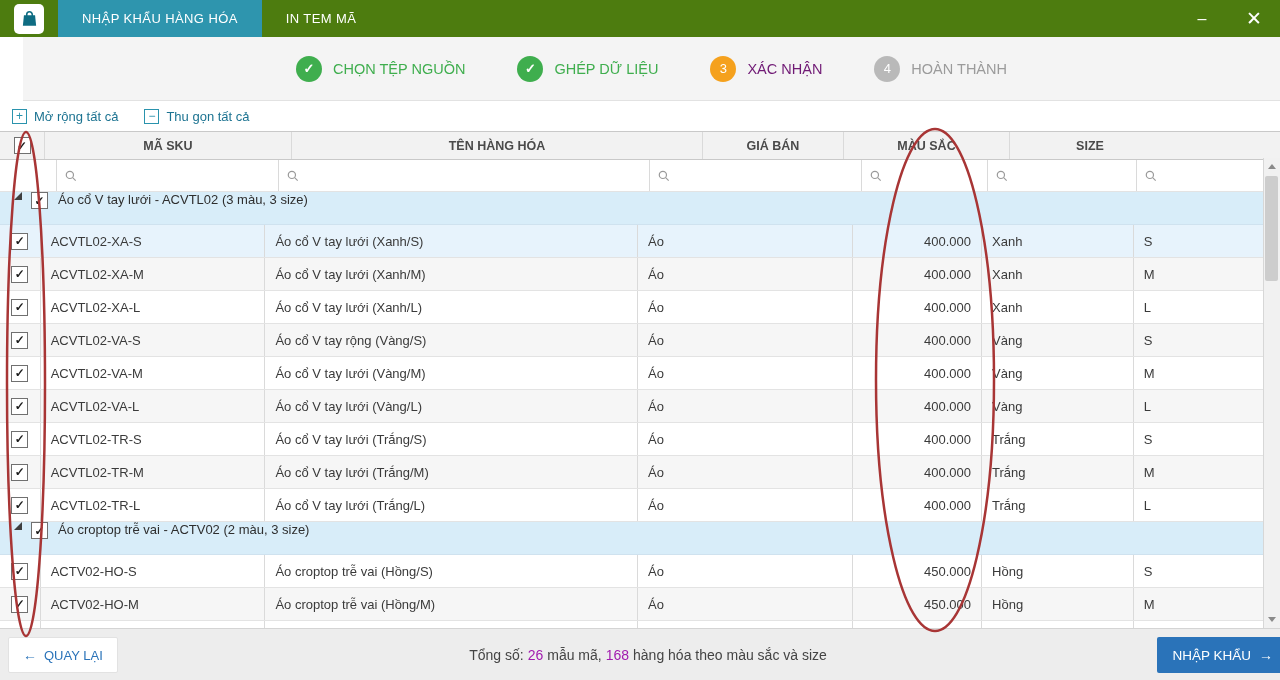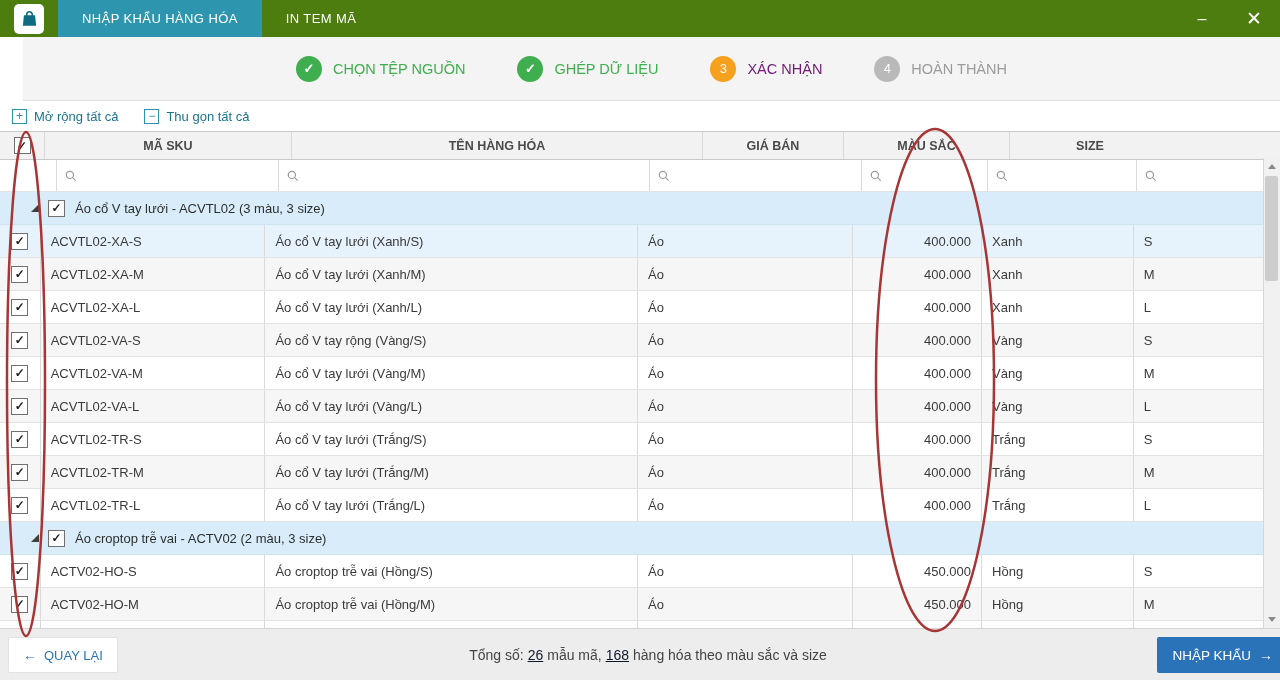--- a/index.html
+++ b/index.html
@@ -47,39 +47,39 @@
   .c-color{width:145px;}
   .c-size{width:140px;border-right:none;}
   .header-row{height:27px;background:#f2f2f2;border-bottom:1px solid #c9c9c9;}
   .header-row .cell{justify-content:center;font-size:12.5px;font-weight:bold;color:#4a4a4a;}
   .filter-row{height:31px;}
   .filter-row .cell{gap:6px;padding:0 8px;}
   .filter-row input{border:none;outline:none;background:transparent;flex:1;min-width:0;height:100%;font:inherit;}
   .mag{flex:none;}
   .cb{width:15px;height:15px;min-width:15px;background:#fff;border:1px solid #707070;display:flex;align-items:center;justify-content:center;font-size:12px;color:#1c1c1c;font-weight:bold;line-height:1;cursor:pointer;}
   .cb::after{content:"✓";}
-  .group-row{background:#d8edf9;padding-left:31px;align-items:center;border-bottom:1px solid #cfe2ef;}
+  .group-row{background:#d8edf9;padding-left:14px;align-items:flex-start;border-bottom:1px solid #cfe2ef;}
   .expander{width:0;height:0;border-bottom:8px solid #3f3f3f;border-left:8px solid transparent;margin-right:9px;flex:none;cursor:pointer;}
   .group-row .cb{margin-right:10px;}
   .group-label{font-size:13px;color:#2e2e2e;}
   .data-row.alt{background:#f6f6f6;}
   .data-row.hl{background:#e7f3fc;}
 
   
   .scrollbar{position:absolute;right:0;top:158px;width:16px;height:470px;background:#f1f1f1;border-left:1px solid #d7d7d7;z-index:5;}
   .sb-btn{height:17px;display:flex;align-items:center;justify-content:center;cursor:pointer;}
   .sb-btn.down{position:absolute;bottom:0;left:0;right:0;}
   .tri-up{width:0;height:0;border-left:4px solid transparent;border-right:4px solid transparent;border-bottom:5px solid #8a8a8a;}
   .tri-down{width:0;height:0;border-left:4px solid transparent;border-right:4px solid transparent;border-top:5px solid #8a8a8a;}
   .sb-thumb{position:absolute;left:1px;top:18px;width:13px;height:105px;background:#cdcdcd;border-radius:2px;cursor:pointer;}
 
   
   .footer{position:absolute;left:0;top:628px;width:1280px;height:52px;background:#ededed;border-top:1px solid #d4d4d4;display:flex;align-items:center;padding:0 8px;z-index:6;}
   .summary{position:absolute;left:0;right:0;display:flex;justify-content:center;gap:4px;font-size:14px;color:#444;pointer-events:none;}
-  .summary .num{color:#0f172a;text-decoration:underline;}
+  .summary .num{color:#a21caf;}
   .btn-back{position:relative;z-index:2;height:34px;display:flex;align-items:center;gap:7px;background:#fff;border:1px solid #e2e2e2;border-radius:2px;padding:0 14px;color:#2a73b9;font-size:13px;cursor:pointer;}
   .btn-import{position:relative;z-index:2;margin-left:auto;height:36px;display:flex;align-items:center;gap:8px;background:#2a73b9;border-radius:2px;padding:0 15px;color:#fff;font-size:13.5px;cursor:pointer;}
   .arr-left::after{content:"←";font-size:14px;}
   .arr-right::after{content:"→";font-size:14px;}
 
   
   .annotations{position:absolute;left:0;top:0;width:1280px;height:680px;pointer-events:none;z-index:50;}
 </style>
 </head>
 <body>

